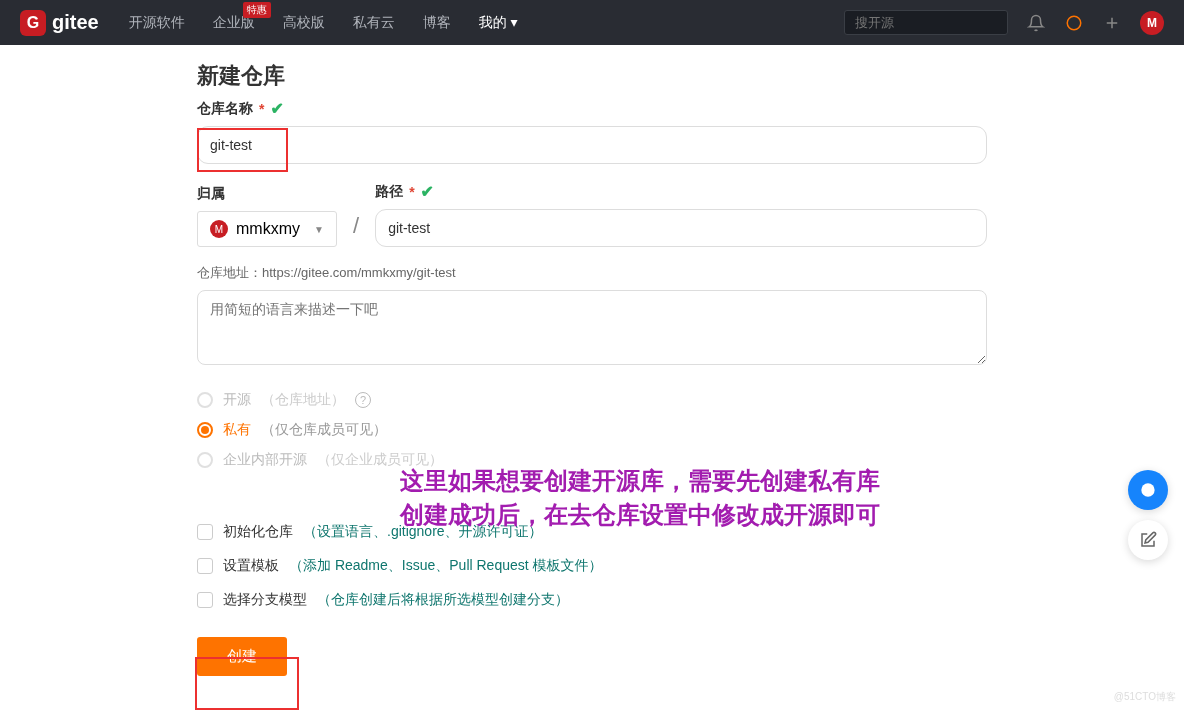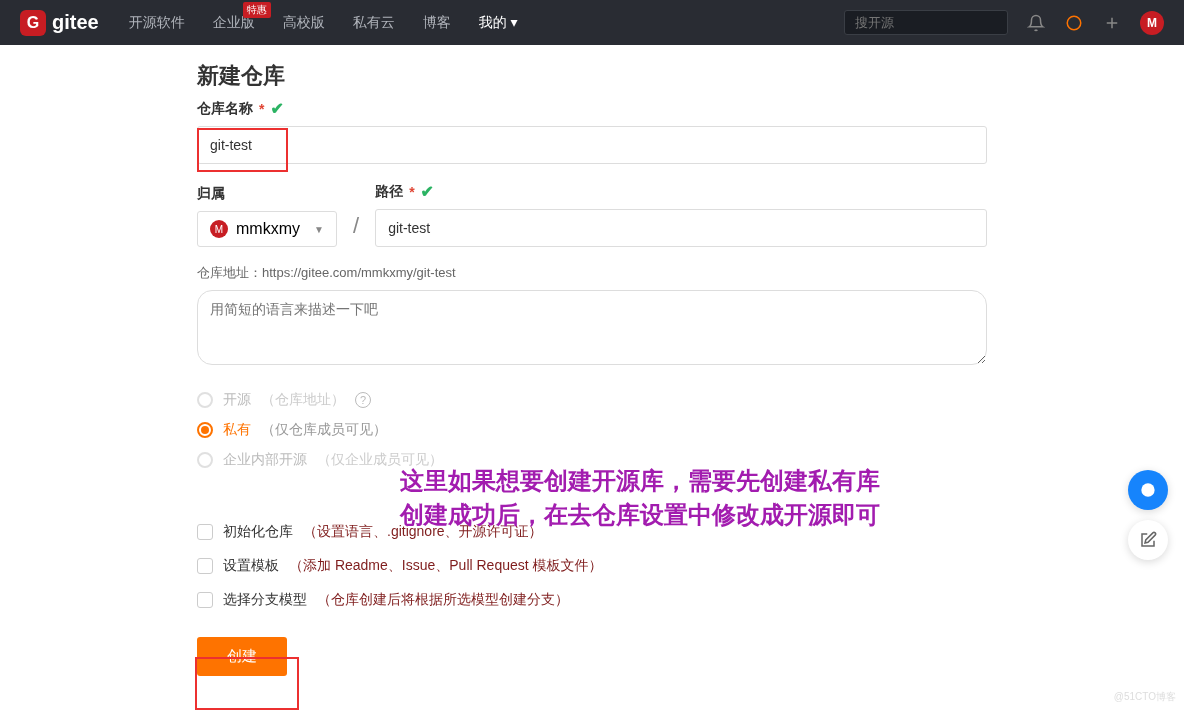--- a/index.html
+++ b/index.html
@@ -17,48 +17,48 @@
 .header-icon{width:20px;height:20px;display:flex;align-items:center;justify-content:center;cursor:pointer}
 .avatar{width:24px;height:24px;border-radius:50%;background:#c71d23;color:#fff;display:flex;align-items:center;justify-content:center;font-size:12px;font-weight:bold}
 .content{width:790px;margin:0 auto;padding-top:16px}
 .title-row{display:flex;justify-content:space-between;align-items:center;margin-bottom:8px}
 .page-title{font-size:22px;font-weight:bold;color:#333}
 .import-text{font-size:14px;color:#333}
 .import-link{color:#3b7ee5;cursor:pointer}
 .label{font-size:14px;font-weight:bold;color:#333;margin-bottom:8px;display:flex;align-items:center;gap:6px}
 .req{color:#e04534}
 .check{color:#2bb363;font-size:16px}
-.input{width:100%;border:1px solid #ddd;border-radius:3px;padding:10px 12px;font-size:14px;color:#333}
+.input{width:100%;border:1px solid #ddd;border-radius:11px;padding:10px 12px;font-size:14px;color:#333}
 .input::placeholder{color:#aaa}
 .redbox{border:2px solid #ec3030;position:absolute}
 .row{display:flex;gap:16px;align-items:flex-end;margin-top:18px}
 .col{flex:1}
 .owner-select{display:flex;align-items:center;gap:8px;border:1px solid #ddd;border-radius:3px;padding:8px 12px;background:#fff;cursor:pointer;width:140px}
 .owner-avatar{width:18px;height:18px;border-radius:50%;background:#c71d23;color:#fff;display:flex;align-items:center;justify-content:center;font-size:10px}
 .slash{font-size:22px;color:#888;padding-bottom:8px}
 .url-text{font-size:13px;color:#666;margin-top:17px}
 .intro-row{display:flex;justify-content:space-between;align-items:center;margin-top:18px}
 .counter{font-size:13px;color:#999}
-.textarea{width:100%;border:1px solid #ddd;border-radius:15px;padding:10px 12px;font-size:14px;height:75px;resize:both;margin-top:8px}
+.textarea{width:100%;border:1px solid #ddd;border-radius:8px;padding:10px 12px;font-size:14px;height:75px;resize:both;margin-top:8px}
 .radio-group{margin-top:16px}
 .radio-row{display:flex;align-items:center;gap:10px;padding:6px 0;font-size:14px}
 .radio{width:16px;height:16px;border:2px solid #ccc;border-radius:50%;display:inline-block}
 .radio.checked{border-color:#fe7300;position:relative}
 .radio.checked::after{content:'';position:absolute;width:8px;height:8px;background:#fe7300;border-radius:50%;top:2px;left:2px}
 .radio.disabled{border-color:#e0e0e0}
 .radio-label{color:#333}
 .radio-label.disabled{color:#bbb}
 .radio-hint{color:#999}
 .help-icon{width:16px;height:16px;border:1px solid #bbb;border-radius:50%;display:inline-flex;align-items:center;justify-content:center;font-size:11px;color:#bbb}
 .annotation{position:absolute;left:400px;top:464px;color:#a21caf;font-size:24px;line-height:1.4;font-weight:700}
 .checkbox-group{margin-top:40px}
 .checkbox-row{display:flex;align-items:center;gap:10px;padding:8px 0;font-size:14px}
 .checkbox{width:16px;height:16px;border:1px solid #ccc;border-radius:3px;display:inline-block}
 .cb-label{color:#333}
-.cb-hint{color:#7f1d1d}
+.cb-hint{color:#0f766e}
 .submit-btn{background:#fe7300;color:#fff;border:none;padding:10px 30px;font-size:15px;border-radius:3px;cursor:pointer;margin-top:20px}
 .float-btns{position:absolute;right:16px;top:470px;display:flex;flex-direction:column;gap:10px}
 .float-btn{width:40px;height:40px;border-radius:50%;background:#fff;box-shadow:0 2px 8px rgba(0,0,0,0.15);display:flex;align-items:center;justify-content:center;cursor:pointer}
 .float-btn.blue{background:#1684fc}
 .watermark{position:absolute;right:8px;bottom:6px;font-size:10px;color:#ddd}
 .dropdown-caret{margin-left:auto;font-size:10px;color:#888}
 </style>
 </head>
 <body>
 

